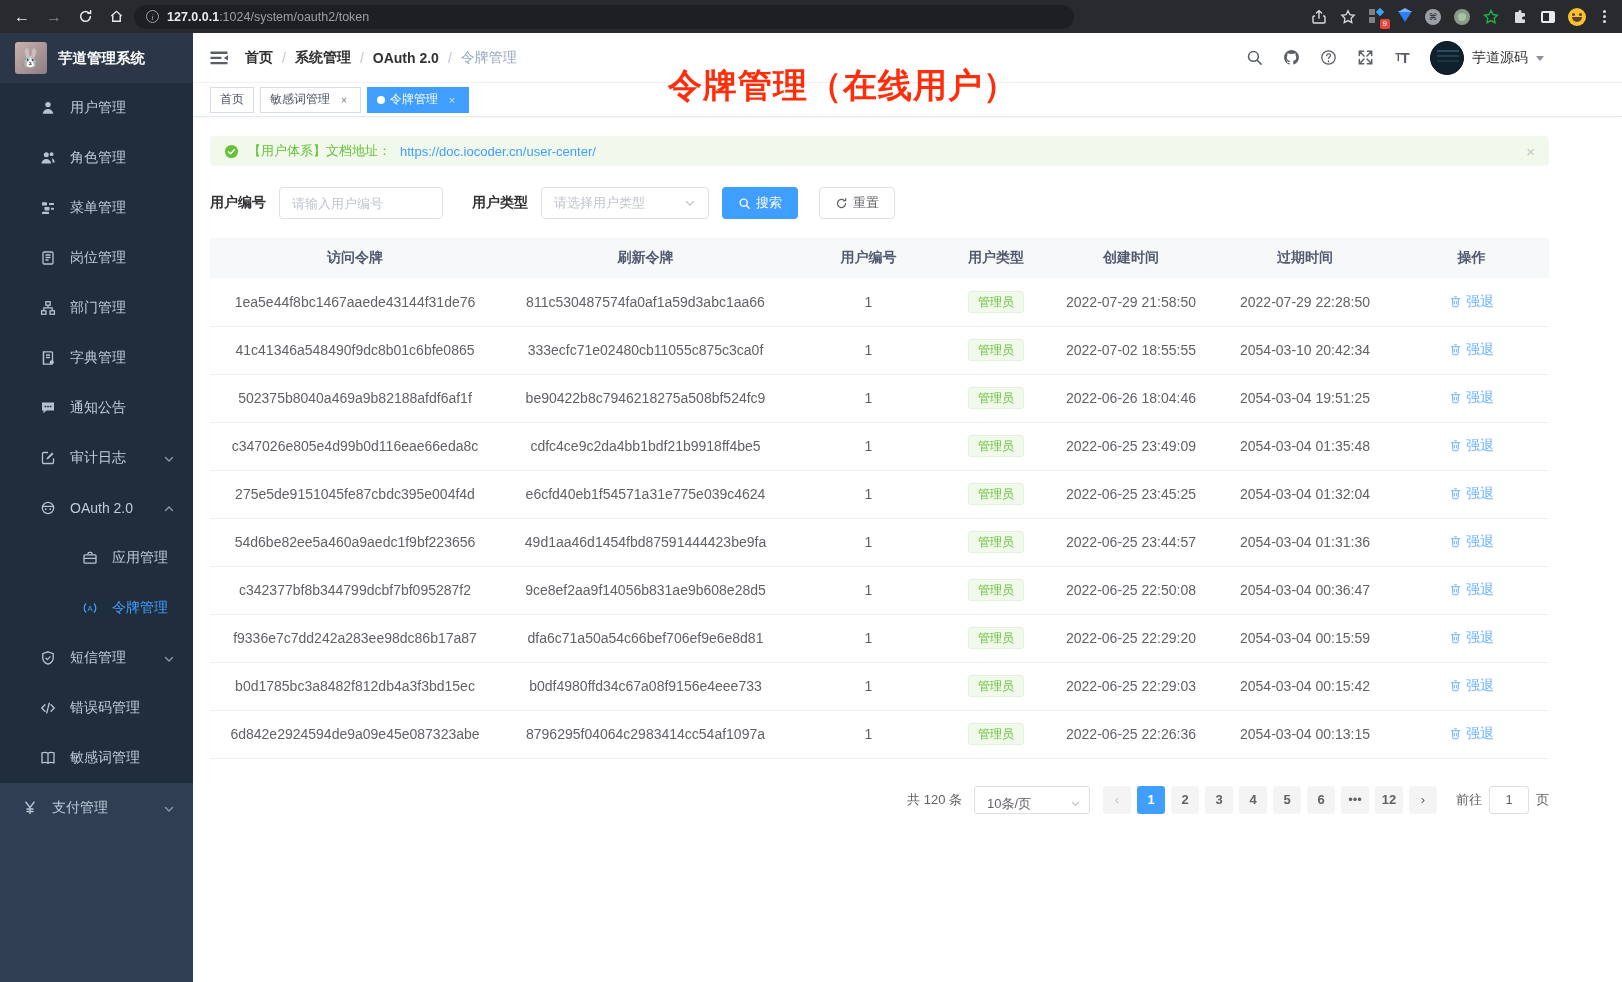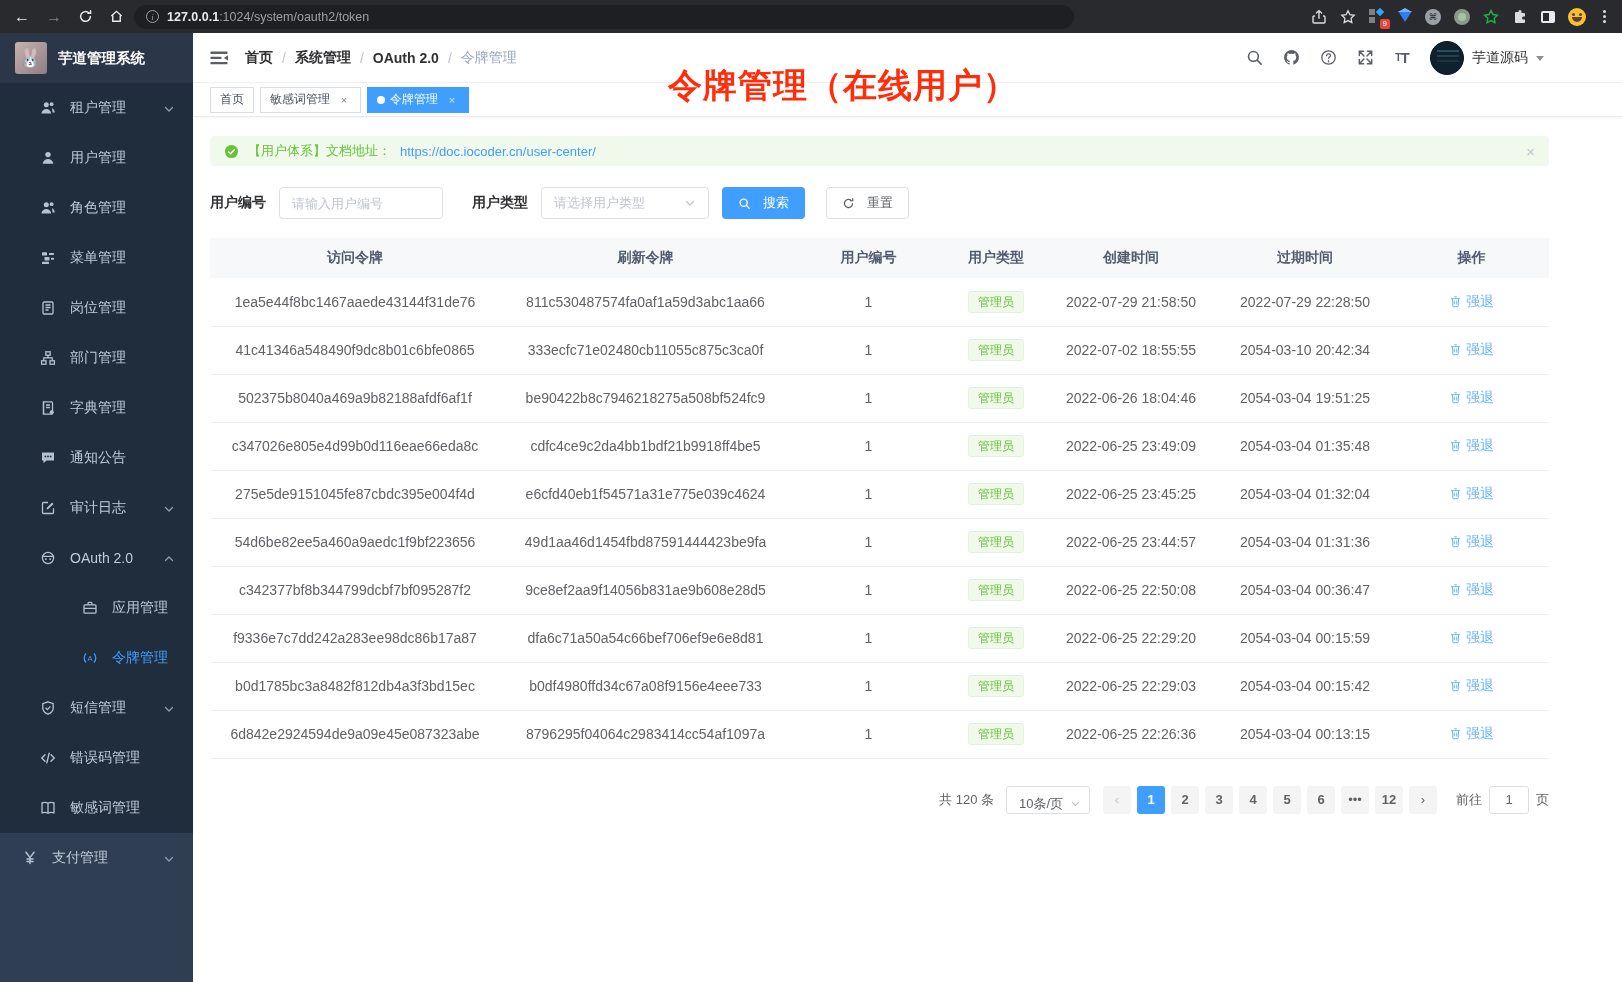--- a/index.html
+++ b/index.html
@@ -98,36 +98,36 @@
   .alert-link { font-size:13px; color:#409eff; text-decoration:none; cursor:pointer;}
   .alert-close { margin-left:auto; color:#c0c4cc; font-size:15px; cursor:pointer; }
 
   .filter-row { display:flex; align-items:center; margin-top:21px; }
   .f-label { font-size:14px; font-weight:bold; color:#303133; margin-right:13px; }
   .f-input { width:164px; height:32px; border:1px solid #dcdfe6; border-radius:4px; padding:0 12px; font-size:13px; color:#606266; outline:none; font-family:inherit;}
   .f-input::placeholder { color:#c0c4cc; }
   .f-select { width:168px; height:32px; border:1px solid #dcdfe6; border-radius:4px; padding:0 12px; font-size:13px; color:#c0c4cc; display:flex; align-items:center; justify-content:space-between; cursor:pointer; background:#fff; margin-right:13px;}
   .f-select .chev { width:12px; height:12px; color:#c0c4cc; display:flex;}
   .f-gap { width:29px; }
-  .btn { height:32px; border-radius:4px; font-size:13px; display:inline-flex; align-items:center; gap:12px; padding:0 15px; cursor:pointer; border:1px solid transparent; font-family:inherit;}
+  .btn { height:32px; border-radius:4px; font-size:13px; display:inline-flex; align-items:center; gap:5px; padding:0 15px; cursor:pointer; border:1px solid transparent; font-family:inherit;}
   .btn svg { width:13px; height:13px; }
   .btn-primary { background:#409eff; color:#fff; }
   .btn-plain { background:#fff; border-color:#dcdfe6; color:#606266; margin-left:21px;}
 
   table.grid { width:100%; border-collapse:collapse; margin-top:19px; table-layout:fixed; }
   .grid th { height:40px; background:#f7f8fa; color:#515a6e; font-size:14px; font-weight:bold; text-align:center; }
   .grid td { height:48px; text-align:center; font-size:14px; color:#606266; border-bottom:1px solid #ebeef5; white-space:nowrap; overflow:hidden;}
   .grid tr td:first-child { border-bottom-color:#ebeef5; }
   .type-tag { display:inline-block; background:#f0f9eb; border:1px solid #e1f3d8; color:#67c23a; font-size:12px; padding:2px 9px; border-radius:3px; line-height:16px;}
   .kick-link { color:#66b1ff; font-size:14px; display:inline-flex; align-items:center; gap:4px; cursor:pointer; }
   .kick-link svg { width:13px; height:13px; }
 
   .pagination { display:flex; align-items:center; justify-content:flex-end; margin-top:27px; gap:9px; font-size:13px; color:#606266; }
   .pg-total { margin-right:3px; }
-  .pg-size { width:84px; height:28px; border:1px solid #dcdfe6; border-radius:3px; display:flex; align-items:center; justify-content:space-between; padding:8px 8px 0 12px; cursor:pointer; background:#fff;}
+  .pg-size { width:116px; height:28px; border:1px solid #dcdfe6; border-radius:3px; display:flex; align-items:center; justify-content:space-between; padding:8px 8px 0 12px; cursor:pointer; background:#fff;}
   .pg-size .chev { width:11px; height:11px; color:#c0c4cc; display:flex;}
   .pg-btns { display:flex; align-items:center; gap:6px; margin:0 4px;}
   .pg-btn { min-width:28px; height:28px; padding:0 4px; background:#f4f4f5; border-radius:3px; display:flex; align-items:center; justify-content:center; font-size:13px; color:#606266; cursor:pointer; font-weight:bold;}
   .pg-btn.arrow { font-weight:normal; }
   .pg-btn.disabled { color:#c0c4cc; cursor:default; }
   .pg-btn.active { background:#409eff; color:#fff; }
   .pg-goto { display:flex; align-items:center; gap:7px; margin-left:6px;}
   .pg-input { width:40px; height:28px; border:1px solid #dcdfe6; border-radius:3px; text-align:center; font-size:13px; color:#606266; outline:none; font-family:inherit;}
 
   .annotation { position:absolute; left:668px; top:63px; font-size:34px; font-weight:bold; color:#ff2d0a; letter-spacing:1px; z-index:50; white-space:nowrap;}
@@ -195,34 +195,20 @@
 
 <div class="app">
   <aside class="sidebar">
     <div class="logo-row">
       <span class="logo-img">🐰</span>
       <span class="logo-title">芋道管理系统</span>
     </div>
     <nav class="menu" id="menu">
         <div class="menu-item lv-sub">
           <span class="mi-icon">
-            <svg viewBox="0 0 16 16" fill="currentColor">
-              <circle cx="6.3" cy="4.8" r="2.5"></circle>
-              <path d="M1.4 13.6c.5-2.9 2.4-4.5 4.9-4.5s4.4 1.6 4.9 4.5z"></path>
-              <circle cx="11.6" cy="4.2" r="1.9"></circle>
-              <path d="M12 8.3c1.6.5 2.5 2 2.8 4.3h-2.2z"></path>
-            </svg>
-          </span>
-          <span>租户管理</span>
-          <span class="chev down"><svg viewBox="0 0 12 12" fill="none" stroke="currentColor" stroke-width="1.3" stroke-linecap="round">
-              <path d="M2.5 4.5L6 8l3.5-3.5"></path>
-            </svg></span>
-        </div>
-        <div class="menu-item lv-sub">
-          <span class="mi-icon">
             <svg viewBox="0 0 16 16">
               <circle cx="8" cy="4.6" r="2.7" fill="currentColor"></circle>
               <path d="M2.6 13.8c.6-3.1 2.8-4.8 5.4-4.8s4.8 1.7 5.4 4.8z" fill="currentColor"></path>
             </svg>
           </span>
           <span>用户管理</span>
         </div>
         <div class="menu-item lv-sub">
           <span class="mi-icon">
             <svg viewBox="0 0 16 16" fill="currentColor">

